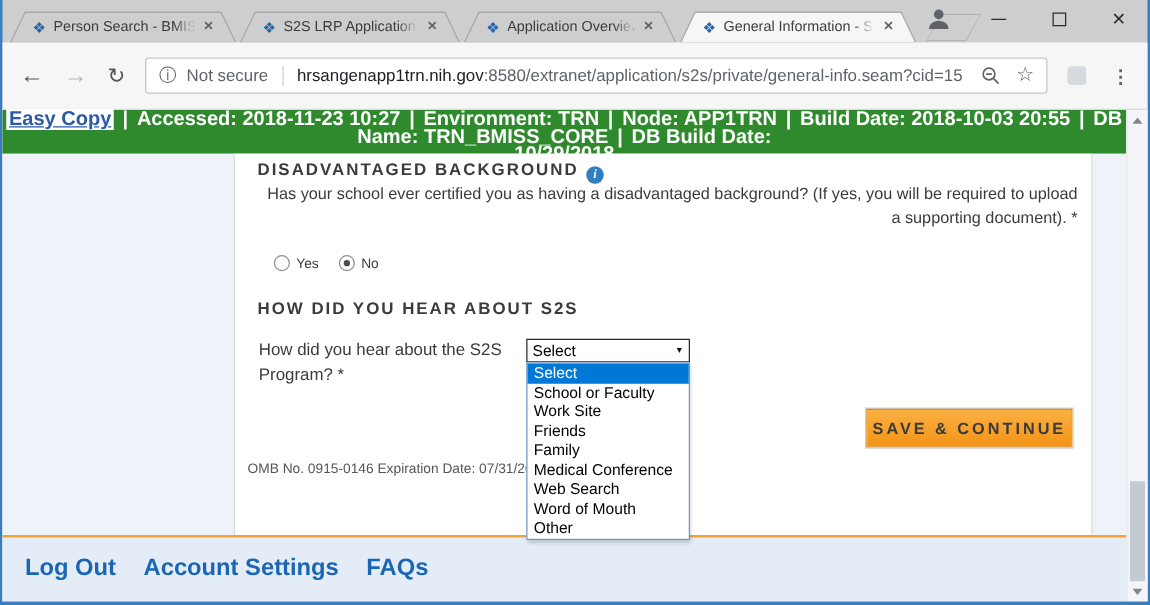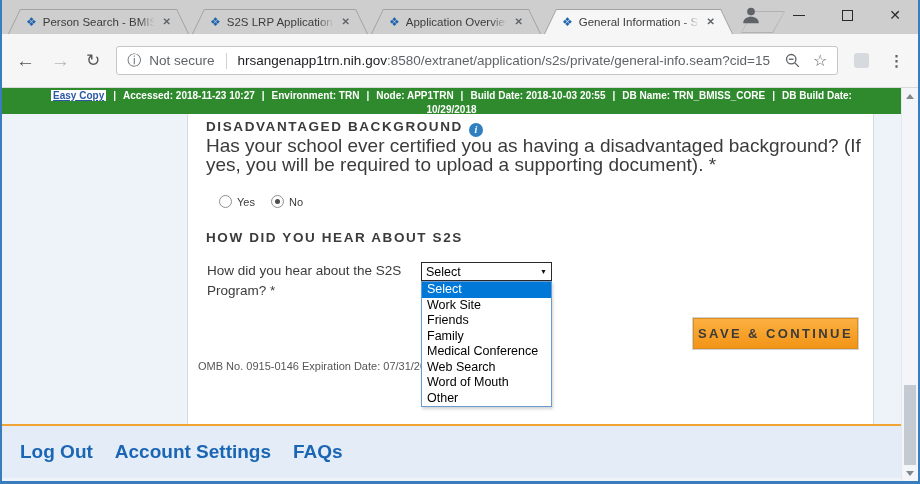--- a/index.html
+++ b/index.html
@@ -53,36 +53,36 @@
   .omni-path { color:#5f6368; }
   .omni-right { margin-left:auto; display:flex; align-items:center; gap:12px; }
   .star-ic { font-size:16px; color:#5f6368; line-height:1; }
   .ext-ic { width:15px; height:15px; background:#d6dade; border-radius:3px; }
   .menu-ic { font-size:15px; font-weight:bold; color:#5f6368; padding:0 4px; }
 
   
   .viewport { position:relative; height:393px; background:#eef3f9; }
   .page-region { margin-right:17px; height:100%; display:flex; flex-direction:column; }
 
-  .statusbar { height:26px; background:#2f8a2d; color:#fff; font-weight:bold; font-size:10px;
+  .statusbar { height:35px; background:#2f8a2d; color:#fff; font-weight:bold; font-size:16px;
     text-align:center; line-height:14px; padding-top:1px; }
   .statusbar .sep { margin:0 7px; }
   .easycopy { background:#fff; color:#2a59a5; text-decoration:underline; padding:0 2px; }
 
   .page { position:relative; height:310px; background:#eef3f9; }
   .white-col { position:absolute; left:185px; top:0; bottom:0; width:687px; background:#fff;
     border-left:1px solid #d4dbe3; border-right:1px solid #d4dbe3; }
 
   .h-section { position:absolute; font-size:13.5px; font-weight:bold; letter-spacing:1.6px; color:#3b3b3b; }
   .h1 { left:18px; top:5px; }
   .h2 { left:18px; top:116px; }
   .info-circle { display:inline-flex; align-items:center; justify-content:center; width:14px; height:14px;
     border-radius:50%; background:#2f7fc1; color:#fff; font-size:10px; font-style:italic;
     font-family:"Liberation Serif", serif; font-weight:bold; letter-spacing:0; vertical-align:-2px; margin-left:6px; }
-  .question { position:absolute; left:18px; top:23px; width:656px; font-size:19px; color:#3b3b3b; line-height:18.5px; }
+  .question { position:absolute; left:18px; top:23px; width:656px; font-size:13px; color:#3b3b3b; line-height:18.5px;text-align:right; }
   .radio-row { position:absolute; left:31px; top:81px; display:flex; align-items:center; gap:16px; font-size:11px; color:#3b3b3b; }
   .radio-opt { display:flex; align-items:center; gap:5px; }
   .radio { width:13px; height:13px; border:1px solid #909090; border-radius:50%; background:#fdfdfd; position:relative; }
   .radio.checked::after { content:""; position:absolute; left:3px; top:3px; width:5px; height:5px; border-radius:50%; background:#4c4c4c; }
 
   .form-label { position:absolute; left:19px; top:147px; width:205px; font-size:13.5px; color:#3b3b3b; line-height:19.5px; }
   .select-box { position:absolute; left:233px; top:148px; width:131px; height:19px; background:#fff;
     border:1px solid #2a2a2a; display:flex; align-items:center; font-size:12.5px; color:#000; padding:0 4px; }
   .sel-arrow { margin-left:auto; font-size:7px; color:#111; }
   .select-list { position:absolute; left:233px; top:167px; width:131px; background:#fff;
@@ -233,20 +233,21 @@
 
           <div class="form-label">How did you hear about the S2S Program? *</div>
 
           <div class="select-box">
             <span>Select</span>
             <span class="sel-arrow">▼</span>
           </div>
 
           <div class="select-list">
             <div class="opt selected">Select</div>
+            <div class="opt">School or Faculty</div>
             <div class="opt">Work Site</div>
             <div class="opt">Friends</div>
             <div class="opt">Family</div>
             <div class="opt">Medical Conference</div>
             <div class="opt">Web Search</div>
             <div class="opt">Word of Mouth</div>
             <div class="opt">Other</div>
           </div>
 
           <div class="save-btn">SAVE &amp; CONTINUE</div>

